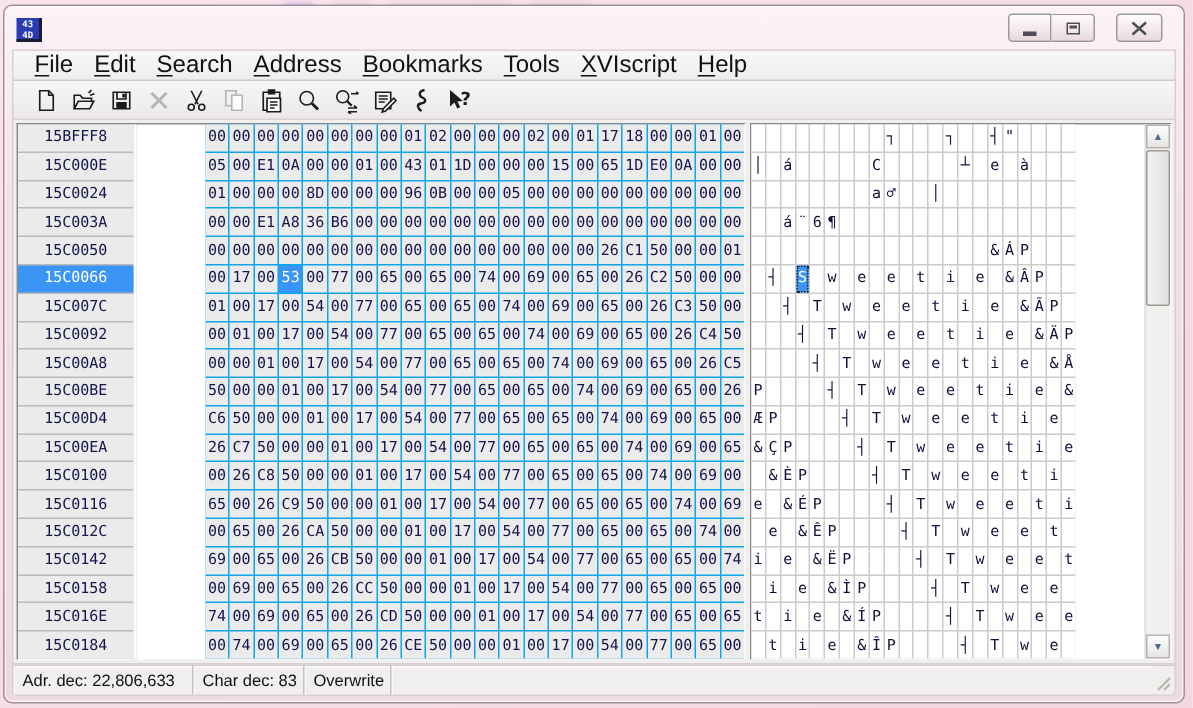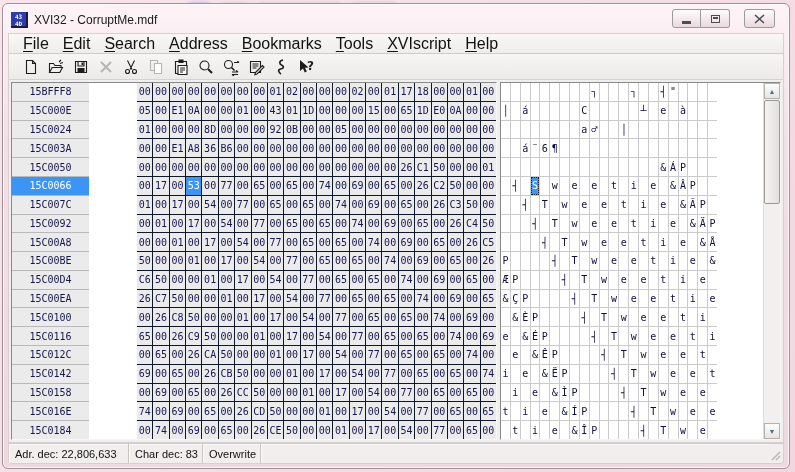--- a/index.html
+++ b/index.html
@@ -56,21 +56,21 @@
   .panel { position:absolute; top:2px; bottom:2px; border:1px solid #898989;
            border-right-color:#f6f6f6; border-bottom-color:#f6f6f6; background:#fff;gap:46px; }
   .hex-panel { left:2px; width:486px; display:flex; }
   .char-panel { left:491px; right:2px; display:flex; }
 
   .addr-col { width:79px; height:100%; display:grid; grid-template-rows:repeat(19,1fr);
               gap:1px; background:#b9b9b9; border-right:2px solid #fff; }
   .addr-cell { background:#ebebeb; color:#16164e; font-family:"DejaVu Sans Mono",monospace;
                font-size:10px; display:flex; align-items:center; justify-content:center; letter-spacing:0; }
   .hex-grid { flex:1; height:100%; display:grid; grid-template-columns:repeat(22,1fr);
-              grid-template-rows:repeat(19,1fr); gap:1px; background:#0f172a; }
+              grid-template-rows:repeat(19,1fr); gap:1px; background:#0ea5e9; }
   .hex-cell { background:#ebebeb; color:#16164e; font-family:"DejaVu Sans Mono",monospace;
               font-size:10px; display:flex; align-items:center; justify-content:center; }
   .char-grid { flex:1; height:100%; display:grid; grid-template-columns:repeat(22,1fr);
                grid-template-rows:repeat(19,1fr); gap:1px; background:#cbcbcb; }
   .char-cell { background:#fff; color:#10103a; font-family:"DejaVu Sans Mono",monospace;
                font-size:10px; display:flex; align-items:center; justify-content:center; }
   .sel { background:#3b95f7 !important; color:#fff !important; }
   .sel-char { outline:1px dotted #222; outline-offset:-1px; }
 
   
@@ -101,21 +101,20 @@
   <div class="blur-blob" style="left:258px;top:4px;width:84px;background:#938d96;"></div>
   <div class="blur-blob" style="left:352px;top:4px;width:44px;background:#938d96;"></div>
 </div>
 
 <div class="win">
   <div class="titlebar">
     <div class="app-icon">
       <div>43</div>
       <div>4D</div>
     </div>
-    <div class="title-text">XVI32 - CorruptMe.mdf</div>
     <div class="caption-btns">
       <div class="cap-btn min">
           <div class="glyph-min"></div>
         </div>
       <div class="cap-btn max">
           <div class="glyph-max"></div>
         </div>
       <div class="cap-btn close">
         <svg width="11" height="10" viewBox="0 0 11 10">
             <path d="M1 1 L10 9 M10 1 L1 9" stroke="#4d4d55" stroke-width="1.6"></path>
@@ -286,21 +285,21 @@
           <div class="hex-cell">00</div>
           <div class="hex-cell">00</div>
           <div class="hex-cell">01</div>
           <div class="hex-cell">00</div>
           <div class="hex-cell">00</div>
           <div class="hex-cell">00</div>
           <div class="hex-cell">8D</div>
           <div class="hex-cell">00</div>
           <div class="hex-cell">00</div>
           <div class="hex-cell">00</div>
-          <div class="hex-cell">92</div>
+          <div class="hex-cell">96</div>
           <div class="hex-cell">0B</div>
           <div class="hex-cell">00</div>
           <div class="hex-cell">00</div>
           <div class="hex-cell">05</div>
           <div class="hex-cell">00</div>
           <div class="hex-cell">00</div>
           <div class="hex-cell">00</div>
           <div class="hex-cell">00</div>
           <div class="hex-cell">00</div>
           <div class="hex-cell">00</div>

